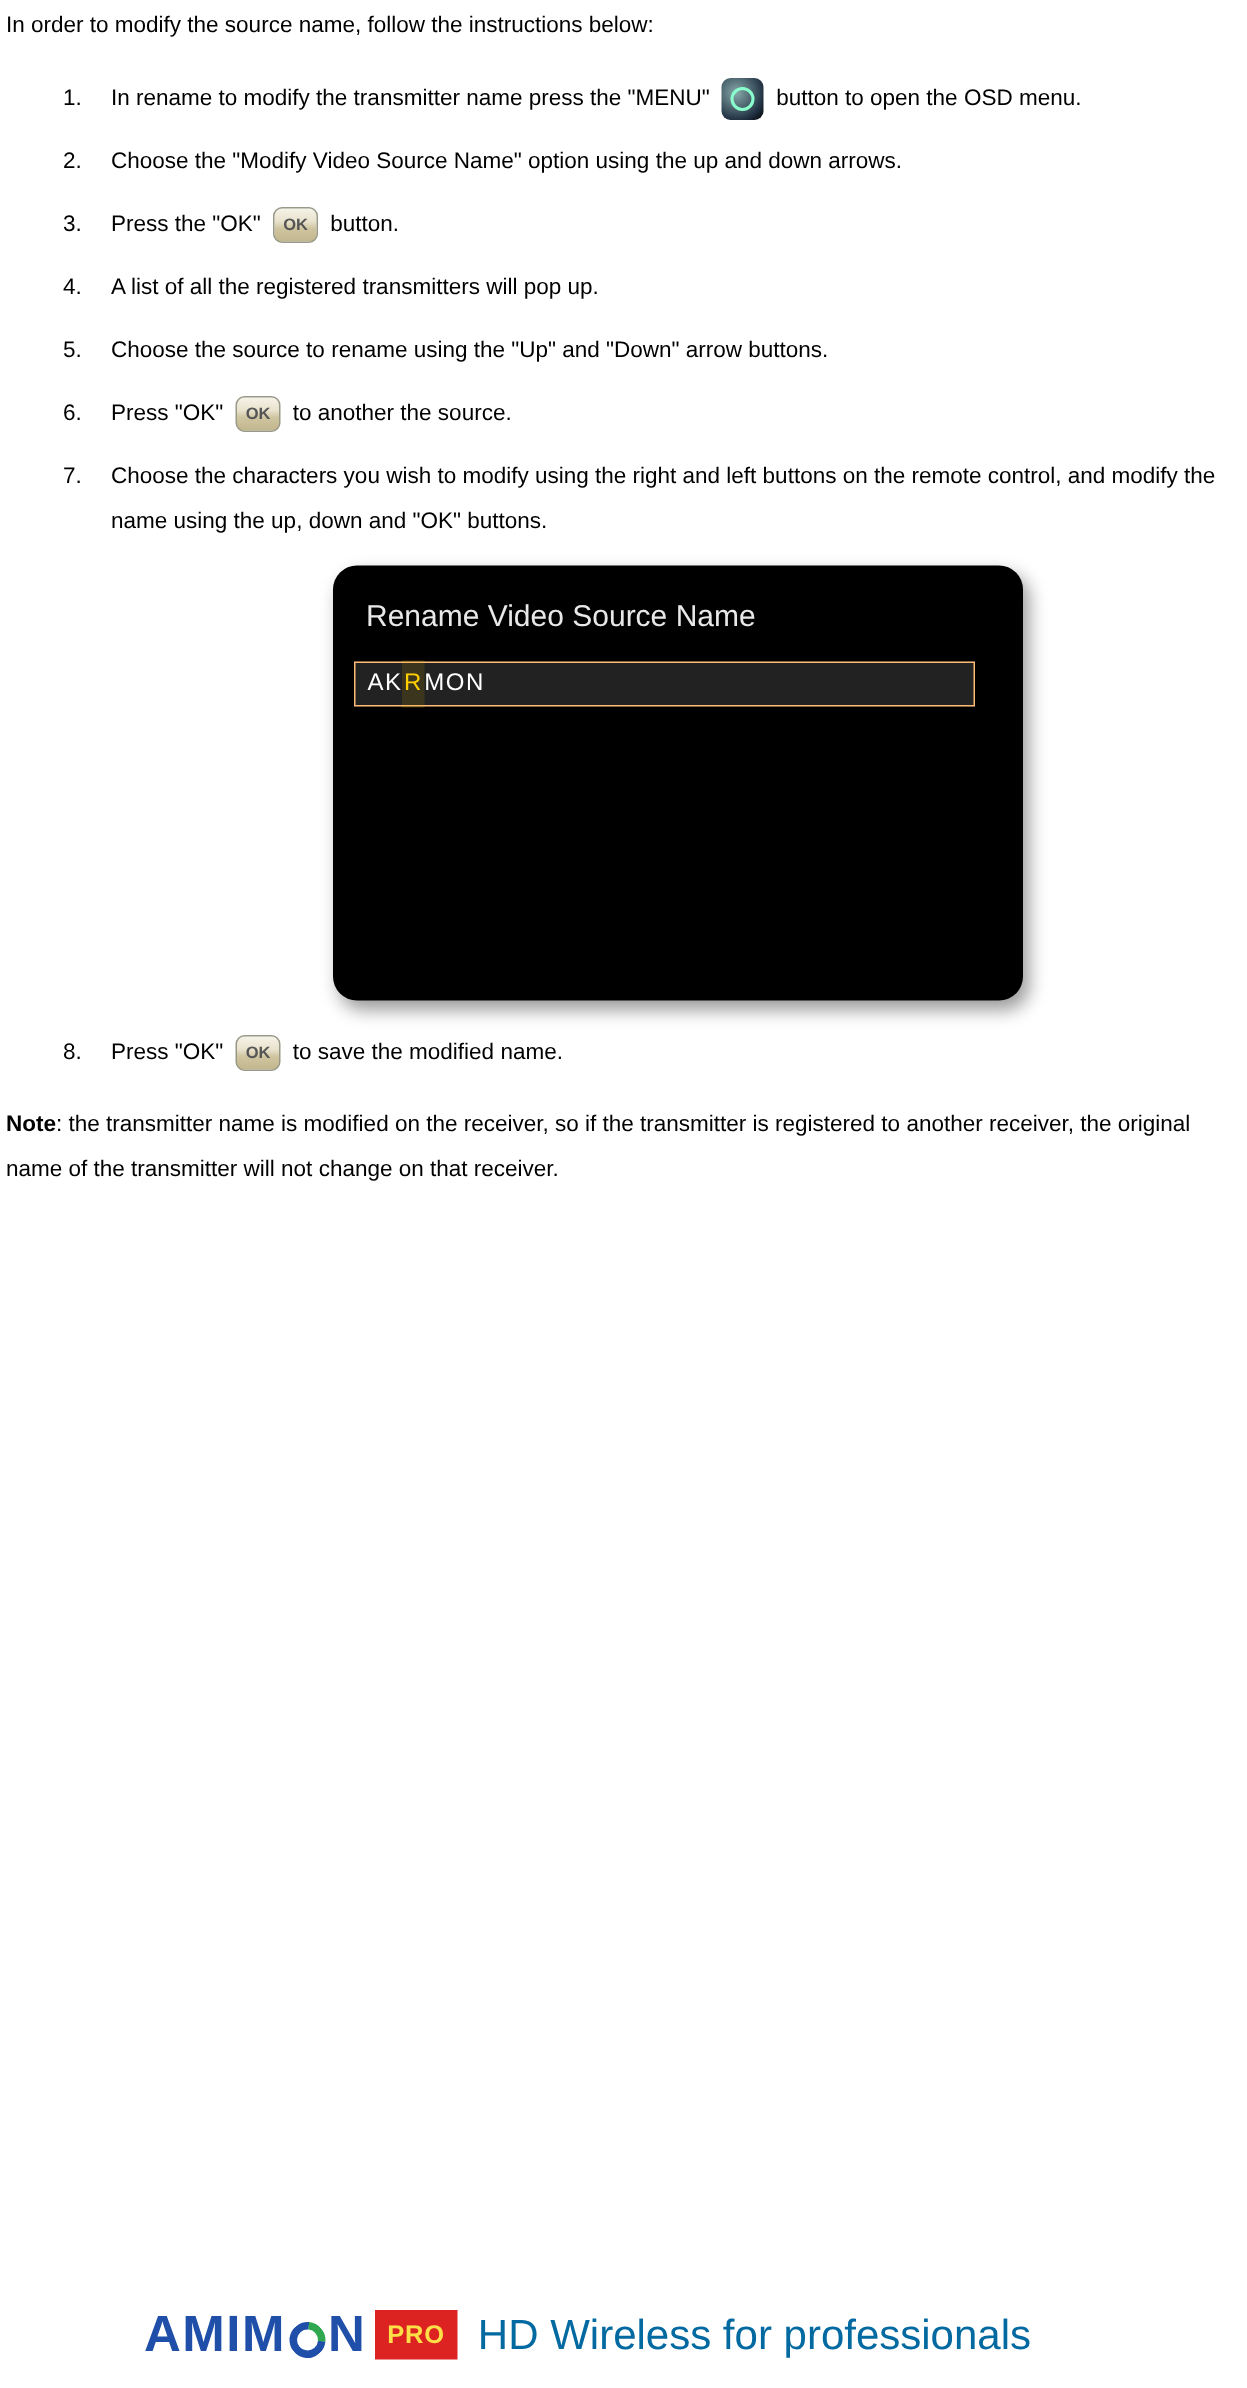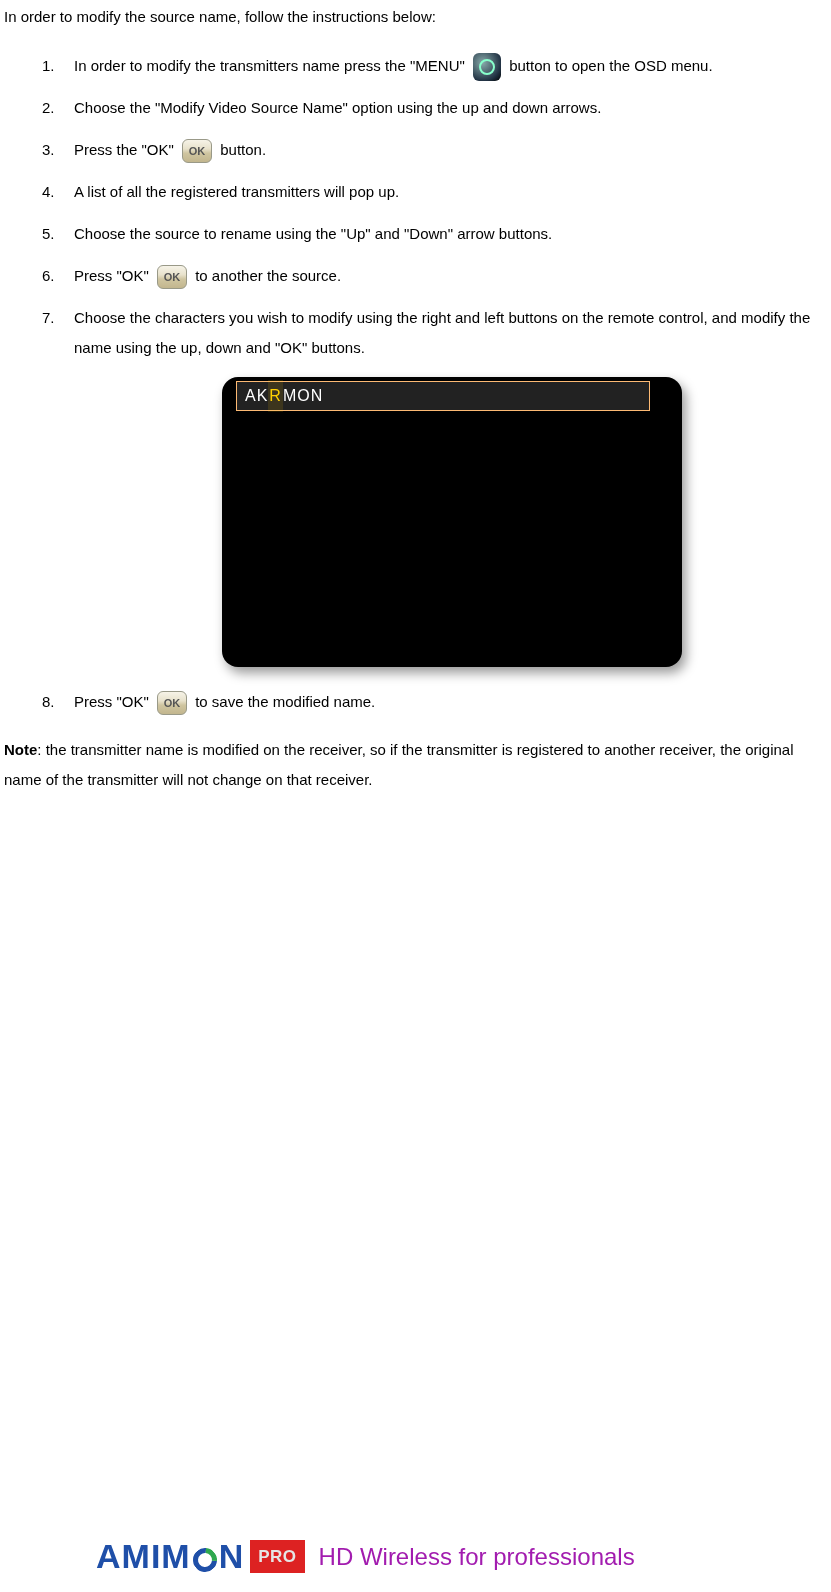--- a/index.html
+++ b/index.html
@@ -137,42 +137,42 @@
       border: 5px solid #1f4fa8;
       border-right-color: #2fa84f;
       border-radius: 50%;
       transform: rotate(-40deg);
       margin: 0 2px;
       position: relative;
       top: 3px;
     }
     .pro-badge {
       background: #d22;
-      color: #e5e5e5;
+      color: #fde047;
       font-size: 17px;
       font-weight: 600;
       padding: 4px 8px;
       margin-left: 6px;
       letter-spacing: 0.5px;
     }
     .tagline {
-      color: #a21caf;
-      font-size: 24px;
+      color: #0369a1;
+      font-size: 28px;
       font-family: Arial, Helvetica, sans-serif;
     }
   </style>
 </head>
 <body>
 
 <div class="content">
   <p class="intro">In order to modify the source name, follow the instructions below:</p>
 
   <ol>
     <li>
-      <span>In order to modify the transmitters name press the "MENU" </span>
+      <span>In rename to modify the transmitter name press the "MENU" </span>
       <span class="btn-icon menu-btn"></span>
       <span> button to open the OSD menu.</span>
     </li>
     <li>
       <span>Choose the "Modify Video Source Name" option using the up and down arrows.</span>
     </li>
     <li>
       <span>Press the "OK" </span>
       <span class="btn-icon ok-btn"></span>
       <span> button.</span>
@@ -186,20 +186,21 @@
     <li>
       <span>Press "OK" </span>
       <span class="btn-icon ok-btn"></span>
       <span> to another the source.</span>
     </li>
     <li>
       <span>Choose the characters you wish to modify using the right and left buttons on the remote control, and modify the name using the up, down and "OK" buttons.</span>
 
       <div class="screenshot-wrap">
         <div class="screenshot">
+          <div class="scr-header">Rename Video Source Name</div>
           <div class="scr-field">
             <span>AK</span>
               <span class="hl">R</span>
               <span>MON</span>
           </div>
         </div>
       </div>
     </li>
     <li>
       <span>Press "OK" </span>

